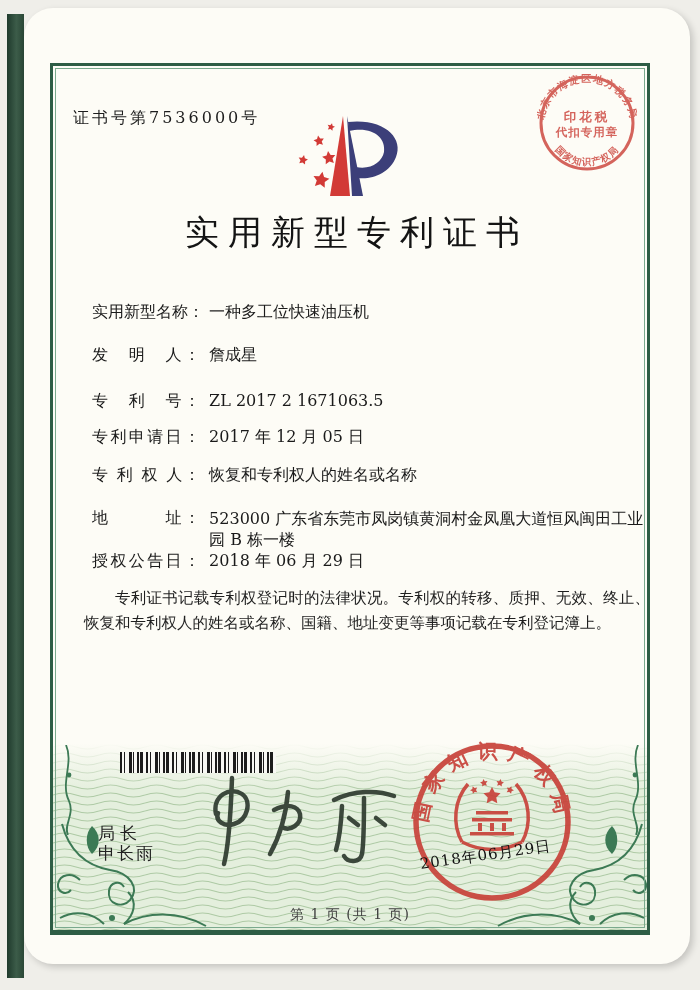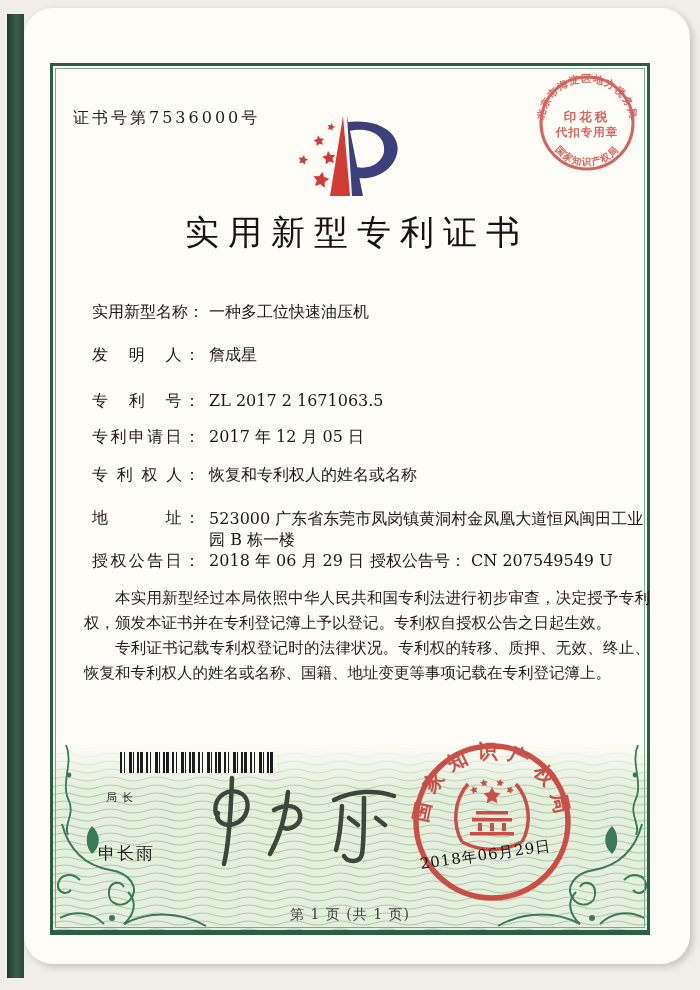--- a/index.html
+++ b/index.html
@@ -53,21 +53,21 @@
   .barcode{
     position:absolute;left:96px;top:744px;width:156px;height:21px;
     background:repeating-linear-gradient(90deg,
       #1c1c1c 0 2px,#f8f8f4 2px 4px,
       #1c1c1c 4px 5px,#f8f8f4 5px 9px,
       #1c1c1c 9px 12px,#f8f8f4 12px 13px,
       #1c1c1c 13px 14px,#f8f8f4 14px 17px,
       #1c1c1c 17px 19px,#f8f8f4 19px 20px,
       #1c1c1c 20px 23px,#f8f8f4 23px 26px);
   }
-  .director-label{position:absolute;left:74px;top:782px;font-size:11px;letter-spacing:5px;color:#222;margin-left:8px;}
+  .director-label{position:absolute;left:74px;top:814px;font-size:17px;letter-spacing:5px;color:#222;}
   .director-name{position:absolute;left:74px;top:834px;font-size:17px;letter-spacing:2px;color:#222;}
   .signature{position:absolute;left:160px;top:760px;}
   .seal{position:absolute;left:383px;top:729px;}
   .seal-date{
     position:absolute;left:396px;top:847px;width:180px;
     font-size:15px;color:#101010;letter-spacing:1px;
     transform:rotate(-8deg);transform-origin:left center;
   }
   .footer{
     position:absolute;left:26px;top:898px;width:600px;text-align:center;
@@ -187,29 +187,24 @@
       <span class="flabel">专 利 权 人：</span>
       <span class="fvalue">恢复和专利权人的姓名或名称</span>
     </div>
     <div class="frow" style="top:206px;">
       <span class="flabel">地　　　址：</span>
       <span class="fvalue wrap">523000 广东省东莞市凤岗镇黄洞村金凤凰大道恒风闽田工业园 B 栋一楼</span>
     </div>
     <div class="frow" style="top:249px;">
       <span class="flabel">授权公告日：</span>
       <span class="fvalue">2018 年 06 月 29 日</span>
-      <span class="pair2">
-        <span class="flabel">授权公告号：</span>
-        <span class="fvalue">CN 207549549 U</span>
-      </span>
     </div>
   </div>
 
   <div class="bodytext">
-    <p>本实用新型经过本局依照中华人民共和国专利法进行初步审查，决定授予专利权，颁发本证书并在专利登记簿上予以登记。专利权自授权公告之日起生效。</p>
     <p>专利证书记载专利权登记时的法律状况。专利权的转移、质押、无效、终止、恢复和专利权人的姓名或名称、国籍、地址变更等事项记载在专利登记簿上。</p>
   </div>
 
   <div class="barcode"></div>
 
   <div class="director-label">局长</div>
   <div class="director-name">申长雨</div>
 
   <svg class="signature" width="225" height="110" viewBox="0 0 225 110">
     <g fill="none" stroke="#2e3a2f" stroke-width="4.5" stroke-linecap="round" stroke-linejoin="round" opacity="0.92">

